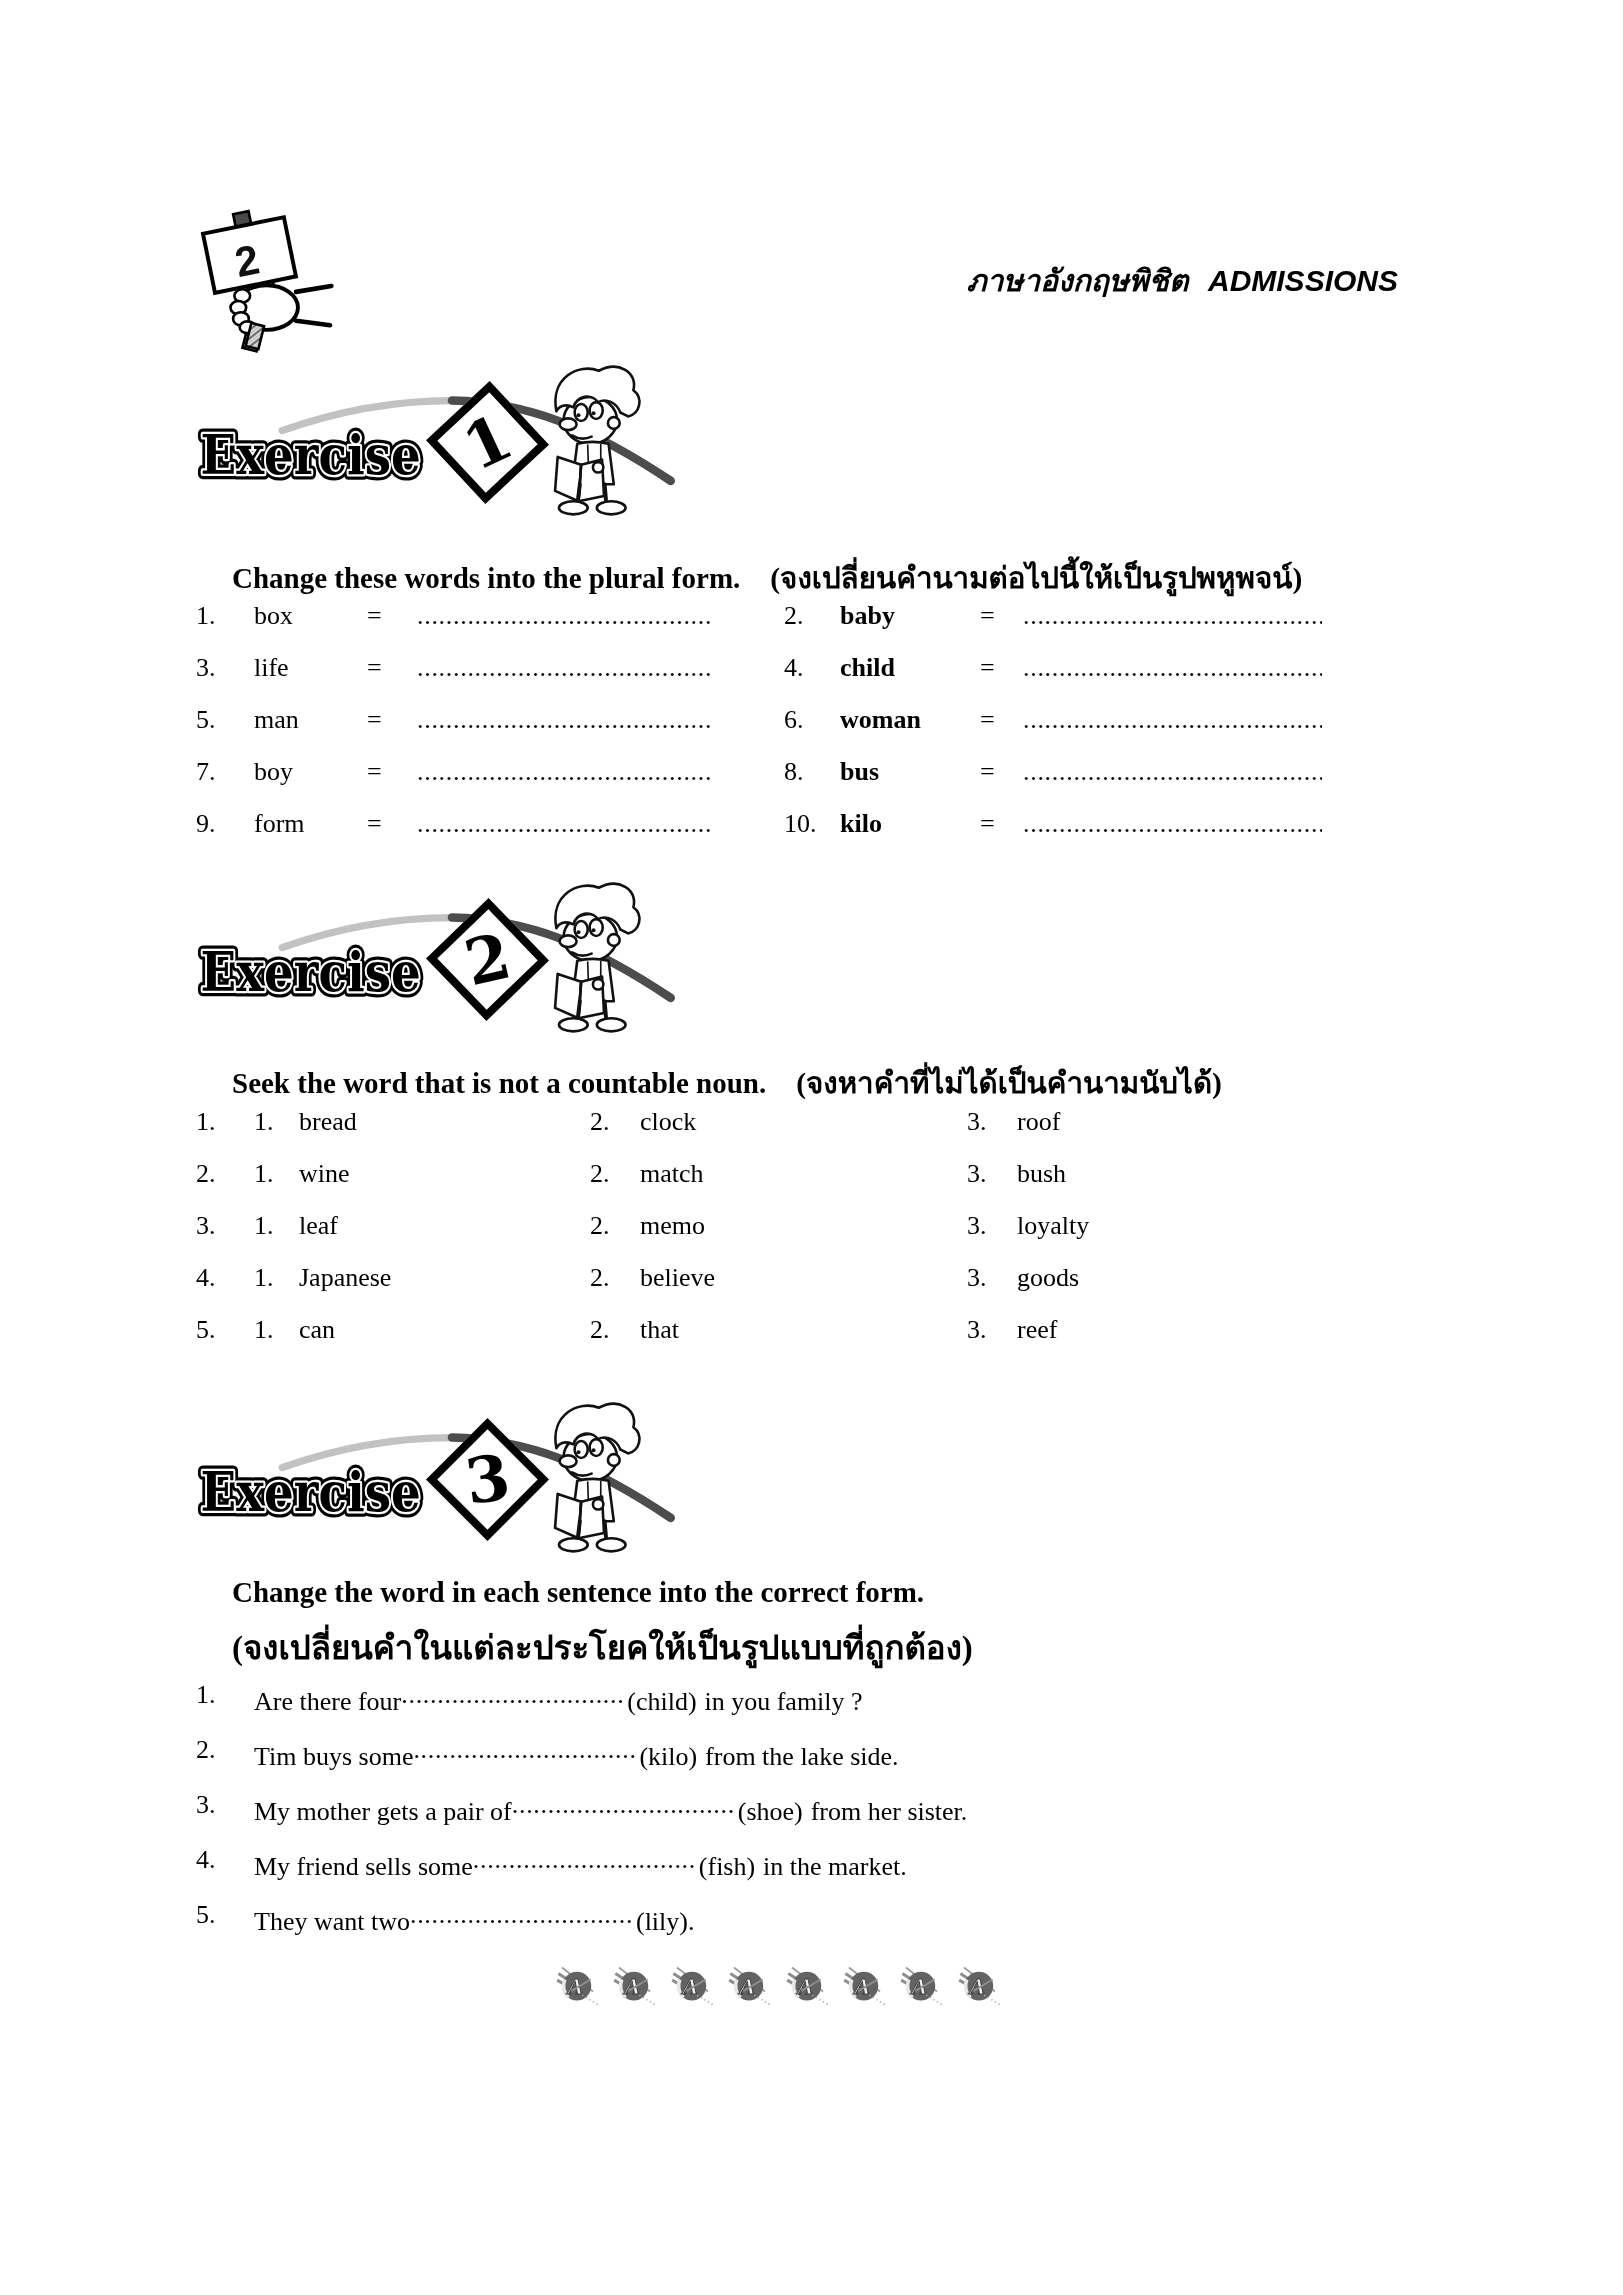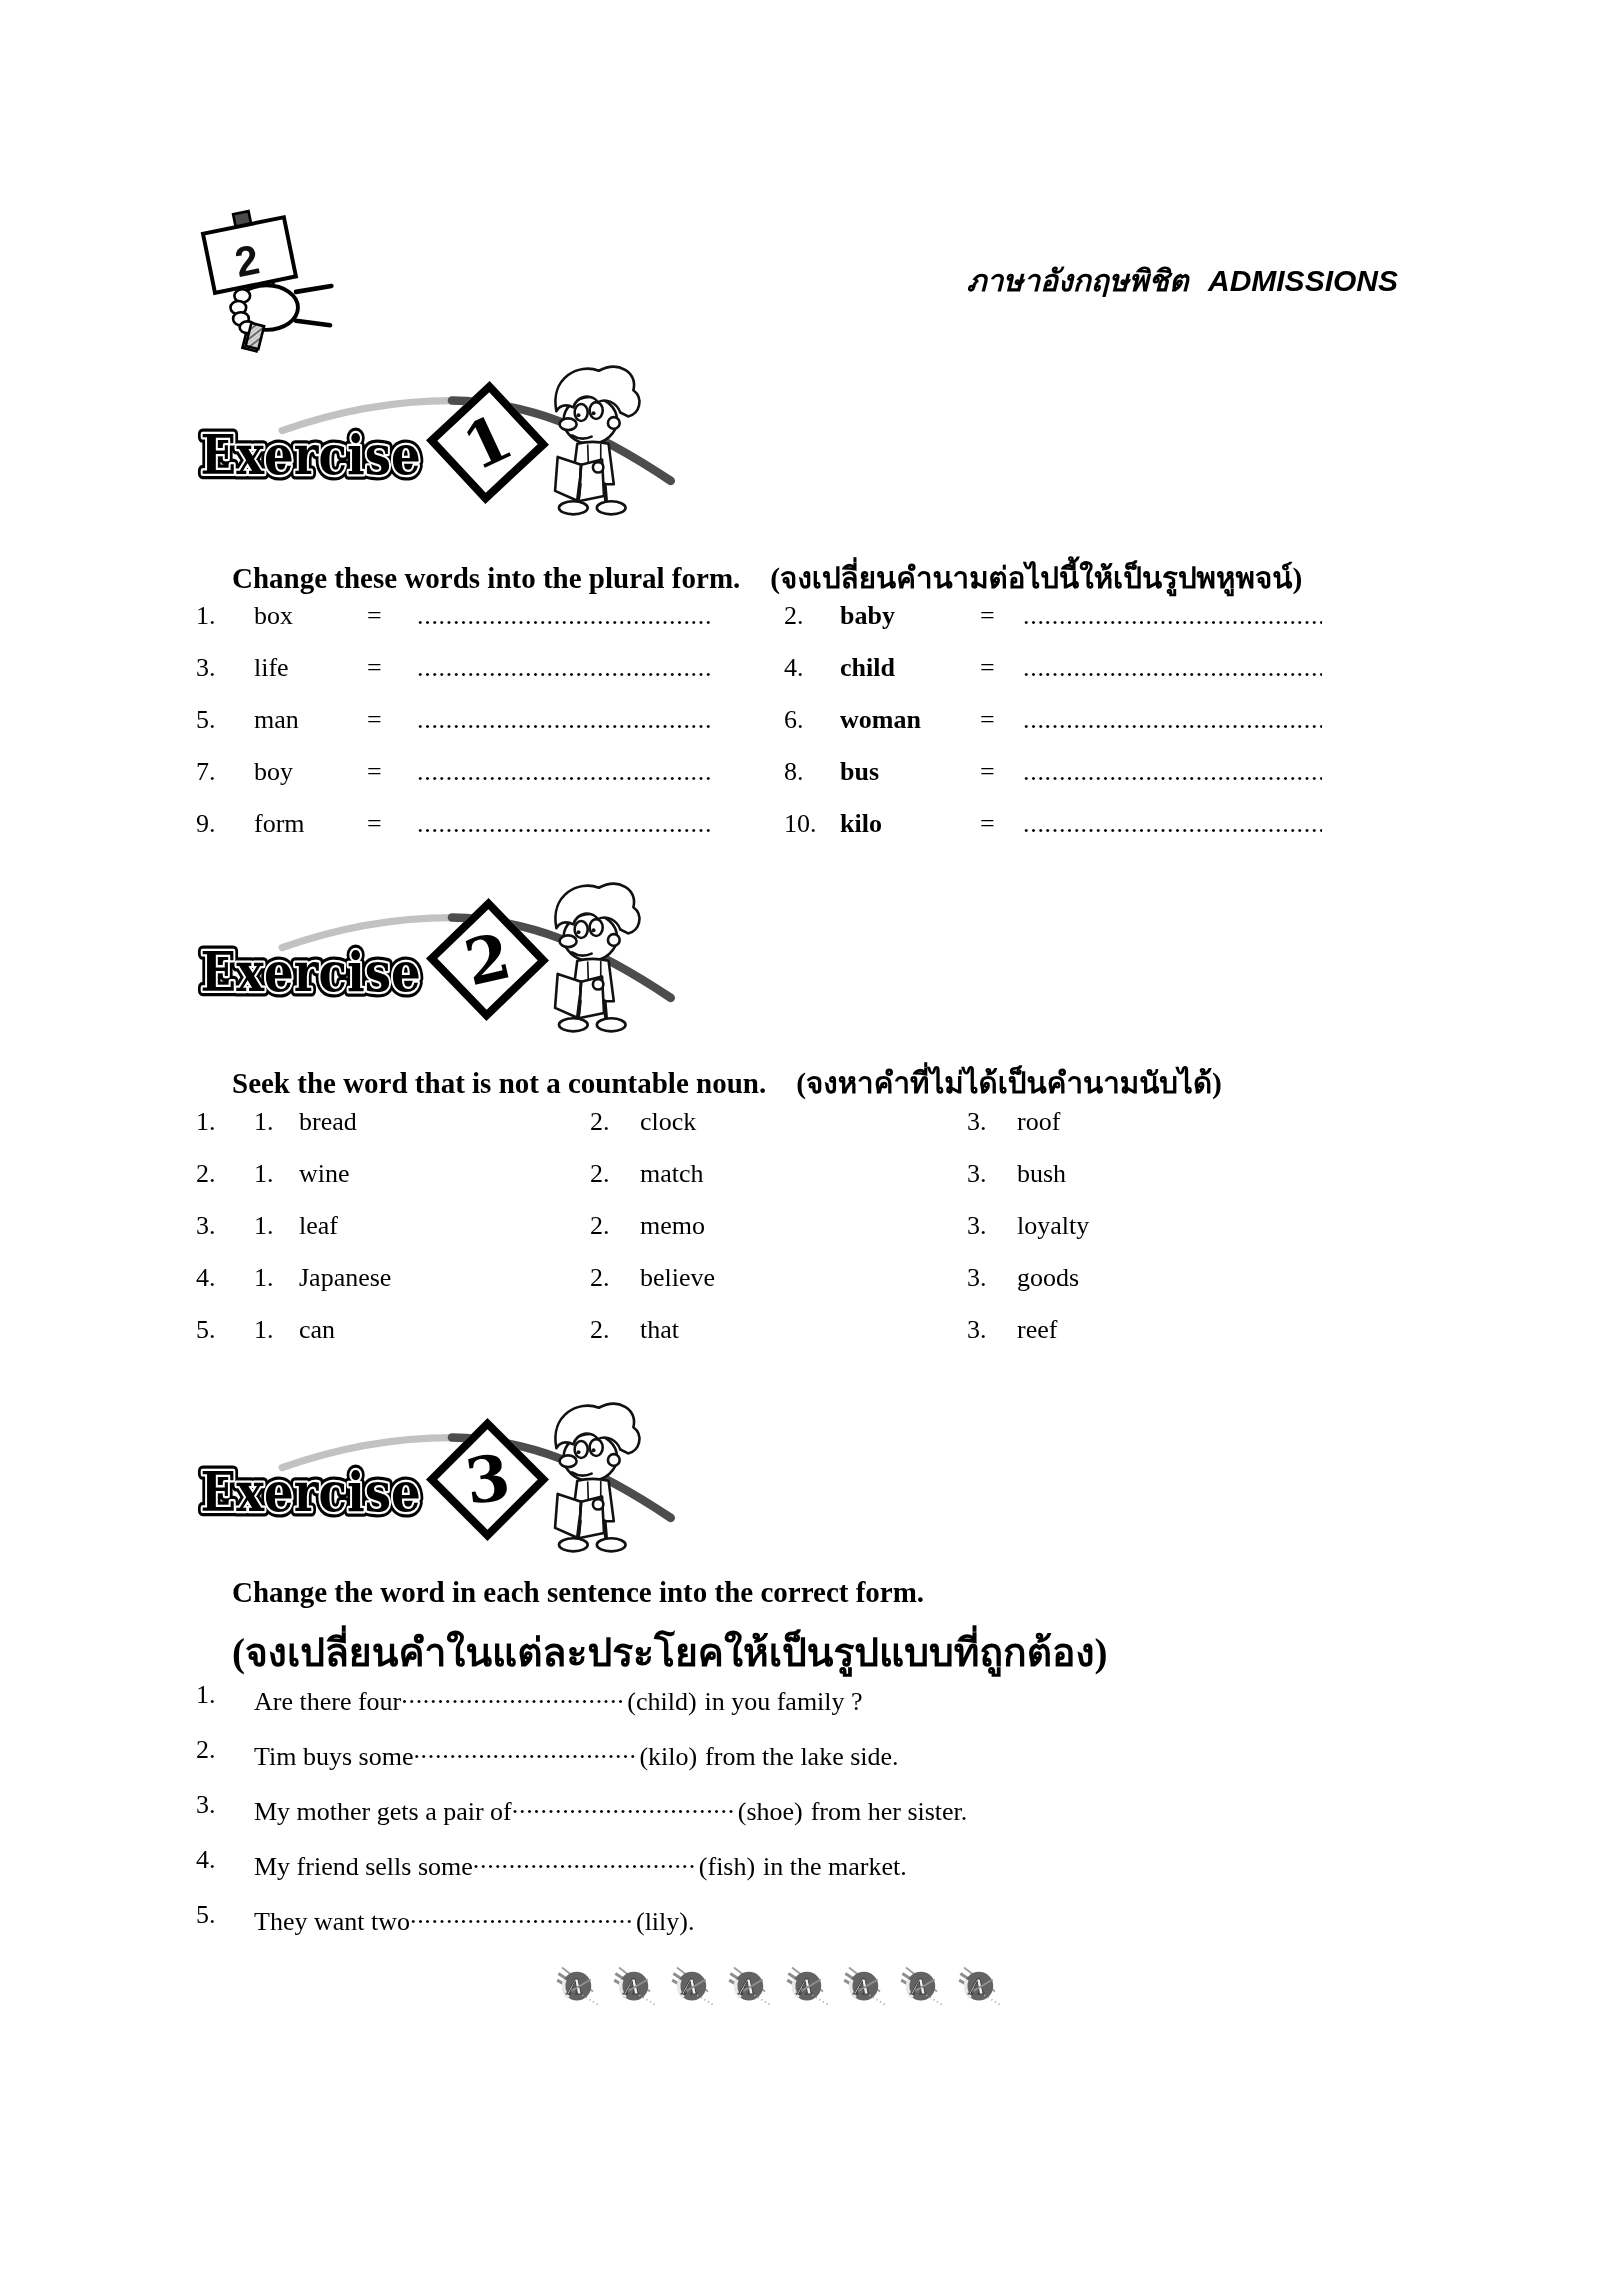--- a/index.html
+++ b/index.html
@@ -293,21 +293,21 @@
         <text x="10" y="88" textLength="336" lengthAdjust="spacingAndGlyphs" fill="#000" stroke="#000" stroke-width="17" stroke-linejoin="round">Exercise</text>
         <text x="10" y="88" textLength="336" lengthAdjust="spacingAndGlyphs" fill="#000" stroke="#fff" stroke-width="7" paint-order="stroke" stroke-linejoin="round">Exercise</text>
       </g>
     </svg>
   </div>
 
   <div class="instr" style="top:1576px;">
     <span>Change the word in each sentence into the correct form.</span>
   </div>
   <div class="instr" style="top:1621px;">
-    <span style="font-size:39px;">(จงเปลี่ยนคำในแต่ละประโยคให้เป็นรูปแบบที่ถูกต้อง)</span>
+    <span style="font-size:33px;">(จงเปลี่ยนคำในแต่ละประโยคให้เป็นรูปแบบที่ถูกต้อง)</span>
   </div>
 
   <div class="list" style="top:1680px;">
     <div class="srow">
       <span class="cell s-no">1.</span>
       <span class="cell s-body"><span>Are there four</span><span class="blank w-sent">................................................................................</span><span class="paren">(child)</span><span class="post">in you family ?</span></span>
     </div>
     <div class="srow">
       <span class="cell s-no">2.</span>
       <span class="cell s-body"><span>Tim buys some</span><span class="blank w-sent">................................................................................</span><span class="paren">(kilo)</span><span class="post">from the lake side.</span></span>

